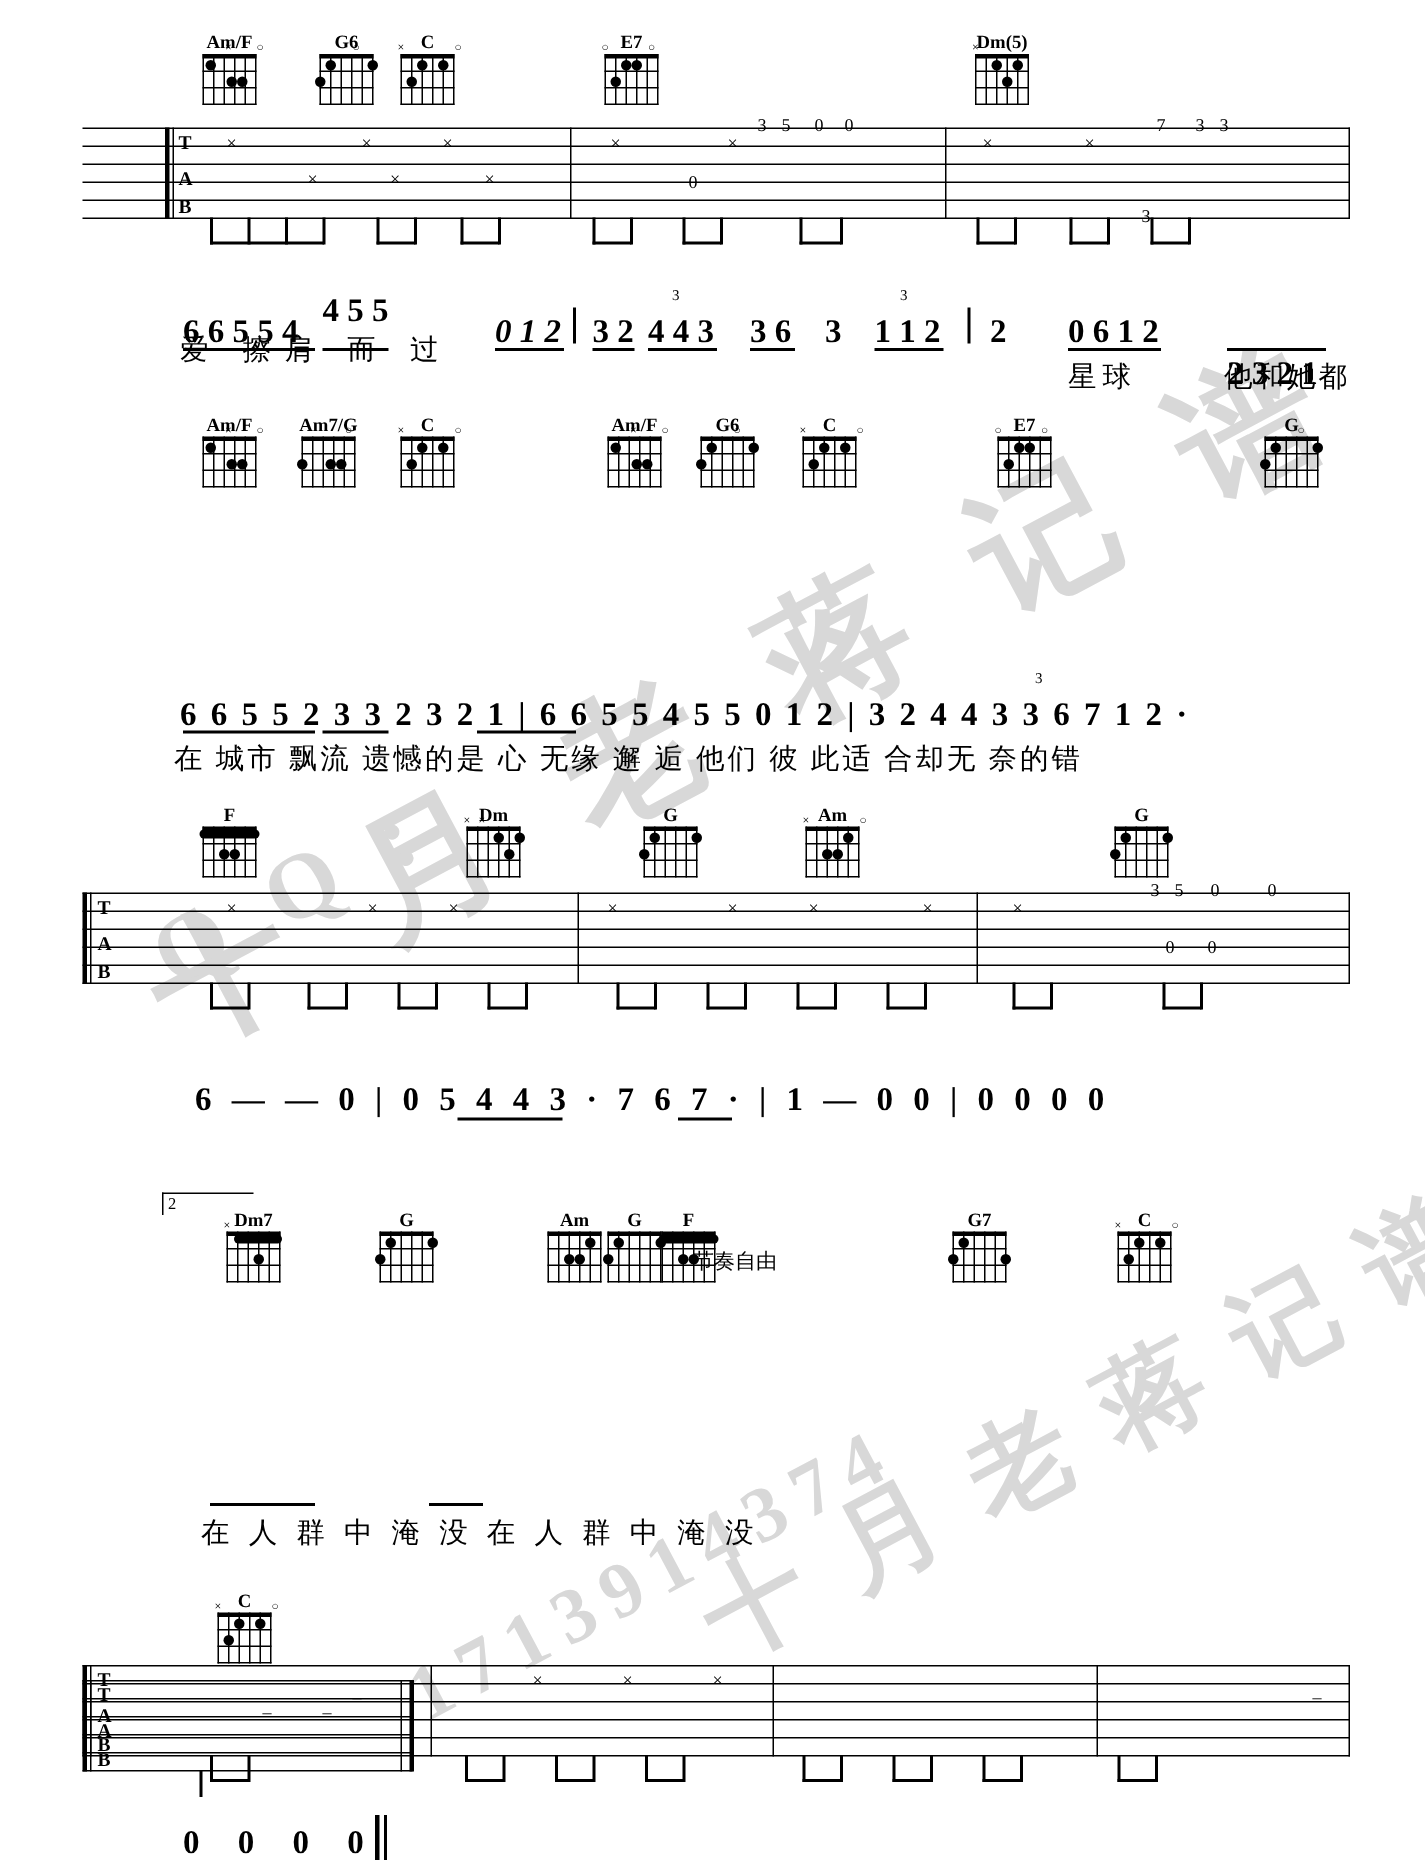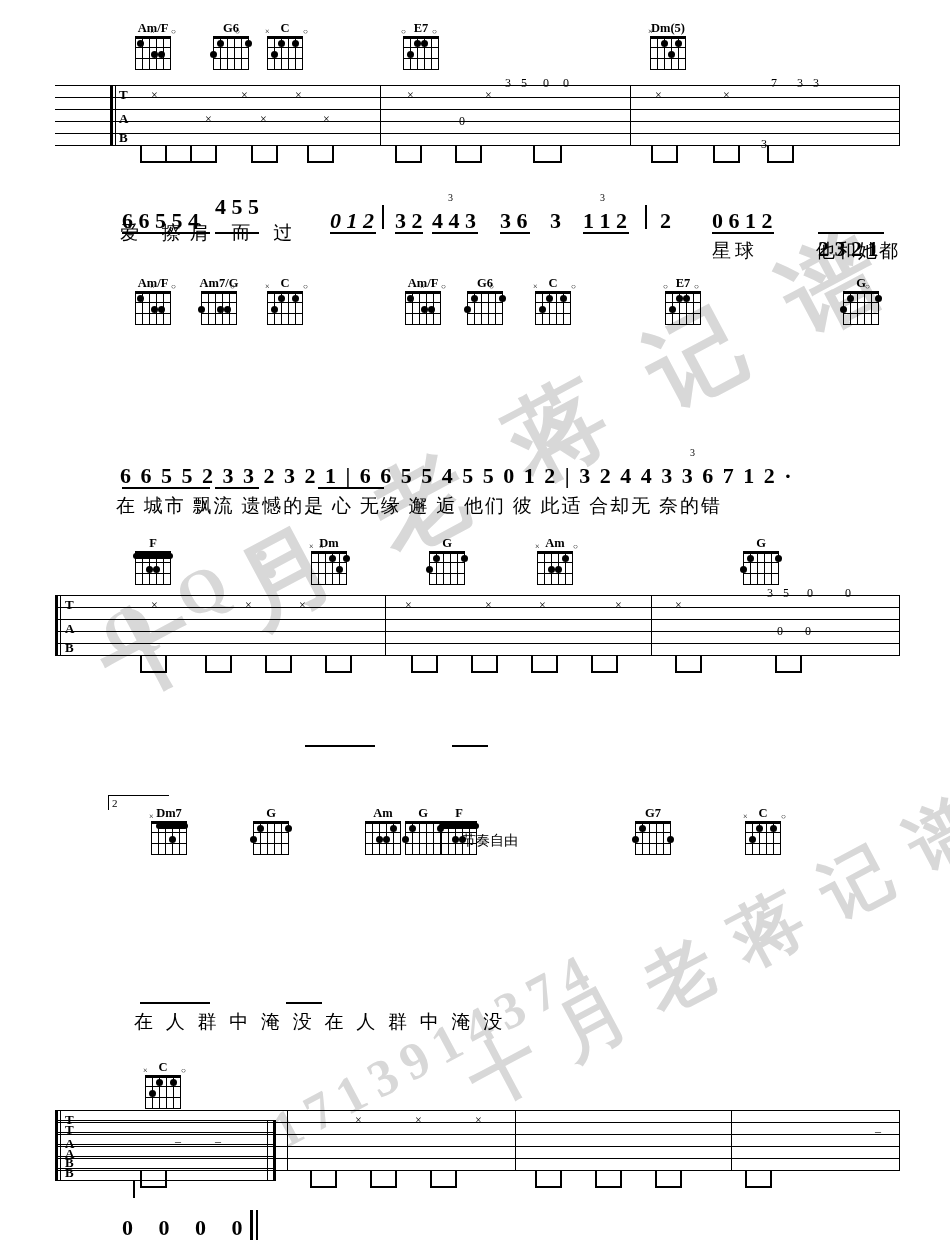--- a/index.html
+++ b/index.html
@@ -658,20 +658,21 @@
       <div class="vline" style="left:565px;top:60px;height:18px;"></div>
       <div class="ul" style="left:540px;top:76px;width:26px;height:2px;"></div>
       <div class="vline" style="left:600px;top:60px;height:18px;"></div>
       <div class="vline" style="left:625px;top:60px;height:18px;"></div>
       <div class="ul" style="left:600px;top:76px;width:26px;height:2px;"></div>
       <div class="vline" style="left:690px;top:60px;height:18px;"></div>
       <div class="vline" style="left:715px;top:60px;height:18px;"></div>
       <div class="ul" style="left:690px;top:76px;width:26px;height:2px;"></div>
     </div>
 
+    <div class="jianpu" style="left:130px;top:205px;letter-spacing:4px;">6  —  — 0 | 0 5 4 4 3 · 7   6 7 · | 1  —  0   0   | 0 0 0 0</div>
     <div class="ul" style="left:305px;top:230px;width:70px;"></div>
     <div class="ul" style="left:452px;top:230px;width:36px;"></div>
   </div>
 
   <div class="system" style="left:0;top:785px;width:950px;height:260px;">
 
     <div class="repbox" style="left:108px;top:10px;width:60px;height:14px;"></div>
     <div class="rep" style="left:112px;top:12px;">2</div>
 
     <div class="chord" style="left:146px;top:36px;">

